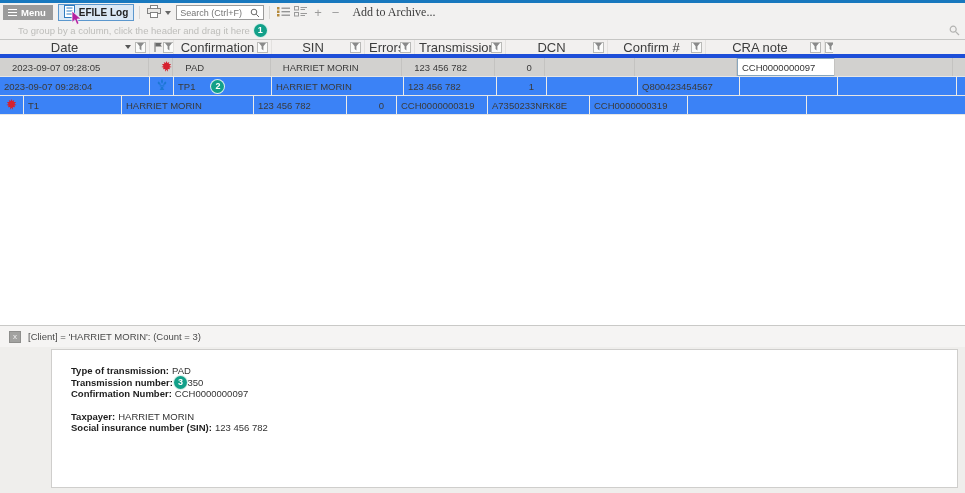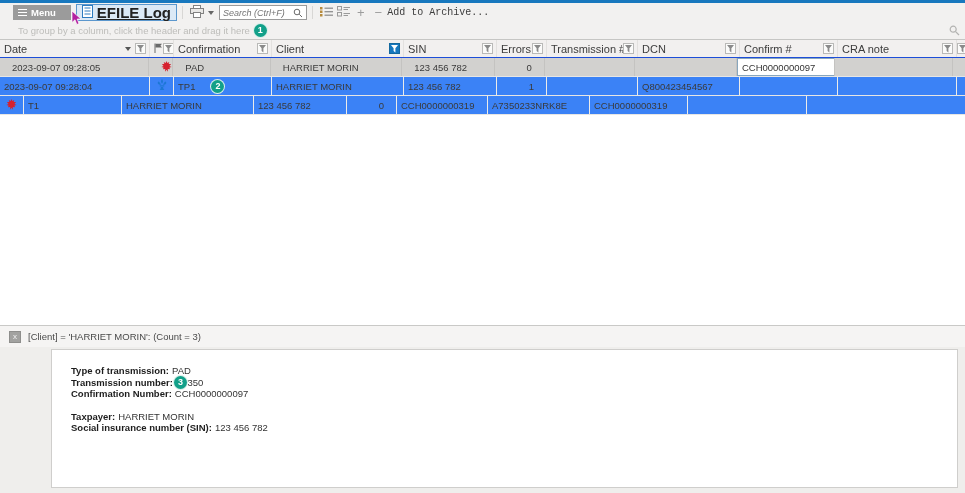--- a/index.html
+++ b/index.html
@@ -7,56 +7,56 @@
   .screen {
     position:relative; width:965px; height:493px; overflow:hidden;
     font-family:"Liberation Sans", sans-serif; background:#fff;
     -webkit-font-smoothing:antialiased;
   }
   
   .topstrip { height:3px; background:#1878be; }
 
   
   .toolbar { height:19px; background:#f2f1f0; display:flex; align-items:center; position:relative; }
-  .menu-btn { height:15px; margin-left:13px; padding:0 15px 0 5px; background:#9b9b9b; border:none;
+  .menu-btn { height:15px; margin-left:3px; padding:0 7px 0 5px; background:#9b9b9b; border:none;
               color:#fff; font-size:9.5px; font-weight:bold; display:flex; align-items:center; gap:4px;
               font-family:"Liberation Sans", sans-serif; cursor:default; }
   .hamburger { display:inline-block; width:9px; }
   .hamburger i { display:block; height:1px; background:#fff; margin:2px 0; }
   .efile-btn { display:flex; align-items:center; gap:4px; margin-left:5px; height:17px;
                padding:0 5px; background:#dbe9f6; border:1px solid #5b97cd; }
-  .efile-label { font-size:15px; font-weight:bold; color:#222; white-space:nowrap;text-decoration:underline; }
+  .efile-label { font-size:10px; font-weight:bold; color:#222; white-space:nowrap; }
   .tsep { width:1px; height:13px; background:#d8d7d5; margin:0 5px; }
   .tool-ic { display:flex; align-items:center; gap:2px; padding:0 2px; background:none; border:none; cursor:default; }
   .caret-down { width:0; height:0; border-left:3px solid transparent; border-right:3px solid transparent;
                 border-top:4px solid #666; margin-left:2px; }
   .searchbox { width:88px; height:15px; background:#fff; border:1px solid #9a9a9a;
                display:flex; align-items:center; padding:0 3px; margin-left:3px; }
   .searchbox input { flex:1; min-width:0; border:none; outline:none; background:transparent;
-                     font-size:9px; color:#333; font-family:"Liberation Sans", sans-serif;font-style:italic; }
+                     font-size:9px; color:#333; font-family:"Liberation Sans", sans-serif; }
   .plusminus { font-size:13px; color:#9c9c9c; padding:0 5px; background:none; border:none;
                font-family:"Liberation Sans", sans-serif; cursor:default; }
-  .archive-btn { font-size:10px; color:#3c3c3c; background:none; border:none;
-                 font-family:Liberation Mono, monospace; cursor:default; }
+  .archive-btn { font-size:12px; color:#3c3c3c; margin-left:8px; background:none; border:none;
+                 font-family:Liberation Serif, serif; cursor:default; }
   .cursor-svg { position:absolute; left:71px; top:8px; z-index:10; }
 
   
   .groupbar { height:18px; background:#f2f1f0; border-bottom:1px solid #c6c6c4;
               display:flex; align-items:center; padding-left:18px; position:relative;
               font-size:9.5px; color:#bdbdba; }
   .groupbar .rowfilter-ic { position:absolute; right:5px; top:3px; }
 
   
   .badge { display:inline-block; width:13px; height:13px; border-radius:50%; background:#12a089;
            color:#fff; font-size:9px; font-weight:bold; line-height:13px; text-align:center;
            box-shadow:0 0 0 1px #d9efe9; flex:none; }
 
   
-  .ghead { height:18px; background:#f2f0ef; border-bottom:1px solid #1d4ed8; display:flex;
-           font-size:11px; color:#3c3c3c; }
+  .ghead { height:18px; background:#f2f0ef; border-bottom:4px solid #1d4ed8; display:flex;
+           font-size:13px; color:#3c3c3c;text-align:center; }
   .hcell { display:flex; align-items:center; padding:0 3px 0 4px; border-right:1px solid #e3e1df;
            overflow:hidden; white-space:nowrap; }
   .hlabel { flex:1; overflow:hidden; }
   .ficon { width:11px; height:11px; border:1px solid #b9b9b7; background:#fbfbfa; flex:none;
            display:flex; align-items:center; justify-content:center; }
   .ficon.active { background:#1878be; border-color:#14699f; }
   .sort-desc { width:0; height:0; border-left:3px solid transparent; border-right:3px solid transparent;
                border-top:4px solid #555; margin-right:4px; flex:none; }
 
   .grow { height:19px; display:flex; font-size:9.5px; color:#3a3a3a; background:#3b82f6;
@@ -220,28 +220,20 @@
         </span>
     </div>
     <div class="hcell c-tx">
       <span class="hlabel">Confirmation</span>
       <span class="ficon">
           <svg width="7" height="8" viewBox="0 0 7 8">
             <path d="M0 0 H7 L4.4 3.2 V7.5 L2.6 6 V3.2 Z" fill="#8a8a8a"></path>
           </svg>
         </span>
     </div>
-    <div class="hcell c-client">
-      <span class="hlabel">Client</span>
-      <span class="ficon active">
-          <svg width="7" height="8" viewBox="0 0 7 8">
-            <path d="M0 0 H7 L4.4 3.2 V7.5 L2.6 6 V3.2 Z" fill="#ffffff"></path>
-          </svg>
-        </span>
-    </div>
     <div class="hcell c-sin">
       <span class="hlabel">SIN</span>
       <span class="ficon">
           <svg width="7" height="8" viewBox="0 0 7 8">
             <path d="M0 0 H7 L4.4 3.2 V7.5 L2.6 6 V3.2 Z" fill="#8a8a8a"></path>
           </svg>
         </span>
     </div>
     <div class="hcell c-err">
       <span class="hlabel">Errors</span>

